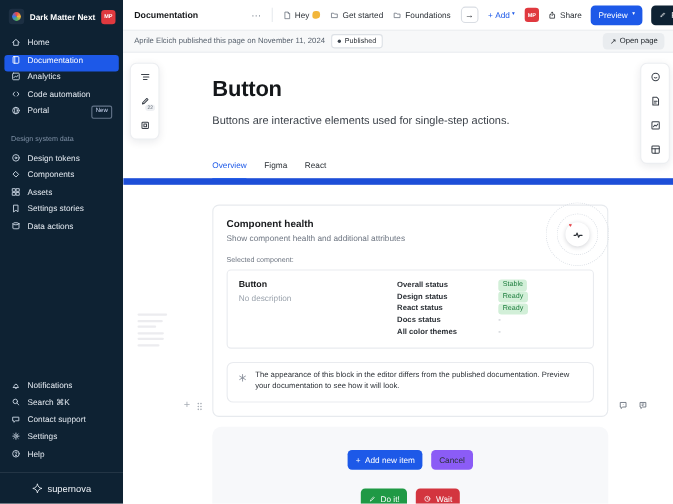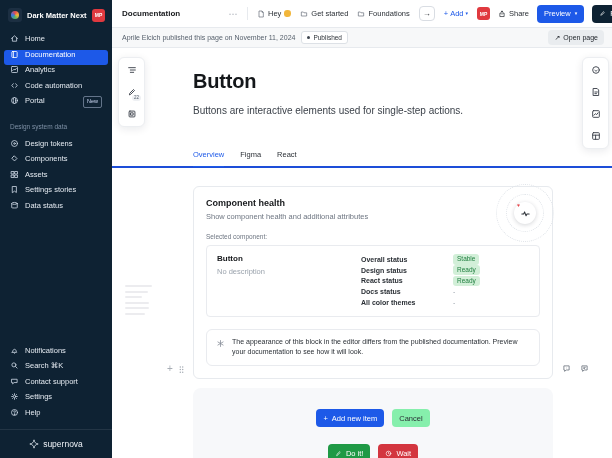--- a/index.html
+++ b/index.html
@@ -58,21 +58,21 @@
   .float-card { position:absolute; background:#fff; border:1px solid #eceef1; border-radius:6px; box-shadow:0 2px 8px rgba(16,24,40,.09); display:flex; flex-direction:column; padding:1px; }
   .ft-left { left:6px; top:9px; width:27px; }
   .ft-right { right:3px; top:9px; width:27px; }
   .ft-btn { height:22px; display:flex; align-items:center; justify-content:center; color:#3a4049; cursor:pointer; position:relative; }
   .ft-btn svg { width:10px; height:10px; stroke:#3a4049; stroke-width:1.1; fill:none; stroke-linecap:round; stroke-linejoin:round; }
   .ft-badge { position:absolute; right:2px; bottom:2px; background:#eef0f3; border-radius:5px; font-size:4.5px; color:#555f6b; padding:1px 2px; line-height:1; }
 
   .doc-title { position:absolute; left:81px; top:22px; font-size:20px; font-weight:700; color:#14171a; letter-spacing:-.2px; }
   .doc-subtitle { position:absolute; left:81px; top:57px; font-size:10px; color:#3c424a; }
 
-  .tabbar { position:absolute; left:0; right:0; top:99px; height:21px; border-bottom:2px solid #1d4ed8; display:flex; align-items:flex-end; gap:16px; padding-left:81px; }
+  .tabbar { position:absolute; left:0; right:0; top:99px; height:21px; border-bottom:6px solid #1d4ed8; display:flex; align-items:flex-end; gap:16px; padding-left:81px; }
   .tab { font-size:7.5px; color:#2b3036; padding-bottom:7px; cursor:pointer; }
   .tab.active { color:#1d59e8; border-bottom:1.5px solid #1d59e8; margin-bottom:-1px; }
 
   .ghost-toc { position:absolute; left:13px; top:237px; display:flex; flex-direction:column; gap:3.5px; }
   .ghost-toc i { display:block; height:2px; background:#ececef; border-radius:1px; }
 
   
   .card { position:absolute; left:81px; top:138px; width:360px; border:1px solid #e7eaee; border-radius:6px; padding:11px 12px 12px 12px; background:#fff; }
   .card-title { font-size:9px; font-weight:700; color:#17191c; }
   .card-sub { font-size:7.5px; color:#6e7682; margin-top:4px; }
@@ -104,21 +104,21 @@
   .bc-drag svg { width:7px; height:9px; fill:#a7adb5; }
   .block-comments { position:absolute; right:23px; top:316px; display:flex; gap:9px; }
   .block-comments svg { width:9px; height:9px; stroke:#6d7580; stroke-width:1.1; fill:none; stroke-linejoin:round; cursor:pointer; }
 
   
   .action-panel { position:absolute; left:81px; top:340px; width:360px; height:80px; background:#f7f8fa; border-radius:8px; }
   .ap-row { position:absolute; left:0; right:0; display:flex; justify-content:center; gap:8px; }
   .ap-row1 { top:21px; }
   .ap-row2 { top:56px; }
   .btn-add-item { background:#1d59e8; color:#fff; }
-  .btn-cancel { background:#86efac; color:#2b3036; }
+  .btn-cancel { background:#8b5cf6; color:#2b3036; }
   .btn-doit { background:#1f9945; color:#fff; }
   .btn-wait { background:#d3353f; color:#fff; }
   .btn-sm svg { width:7px; height:7px; stroke:#fff; stroke-width:1.1; fill:none; stroke-linecap:round; }
 </style>
 </head>
 <body>
 
 <div class="app">
 
   <div class="sidebar">
@@ -218,21 +218,21 @@
           </span>
         <span>Settings stories</span>
       </div>
       <div class="nav-item">
         <span class="nav-icon">
             <svg viewBox="0 0 12 12">
               <ellipse cx="6" cy="3.2" rx="3.7" ry="1.3"></ellipse>
               <path d="M2.3 3.2 V8.8 C2.3 9.5 9.7 9.5 9.7 8.8 V3.2"></path>
             </svg>
           </span>
-        <span>Data status</span>
+        <span>Data actions</span>
       </div>
     </div>
 
     <div class="sb-bottom">
       <div class="nav">
         <div class="nav-item">
           <span class="nav-icon">
               <svg viewBox="0 0 12 12">
                 <path d="M3 8.4 H9 C8.2 7.7 8.3 4.4 6 4.4 C3.7 4.4 3.8 7.7 3 8.4 Z"></path>
                 <path d="M5.2 9.4 C5.5 10 6.5 10 6.8 9.4"></path>

